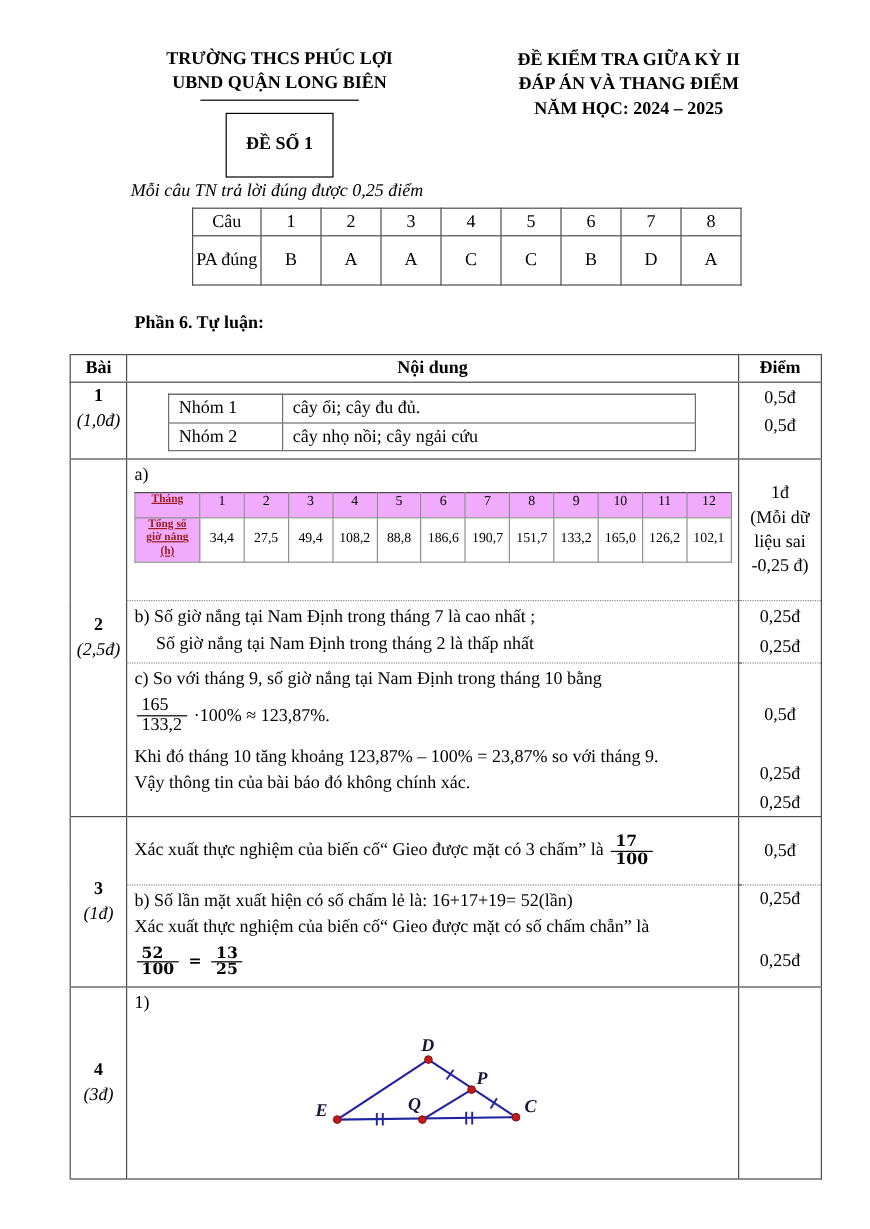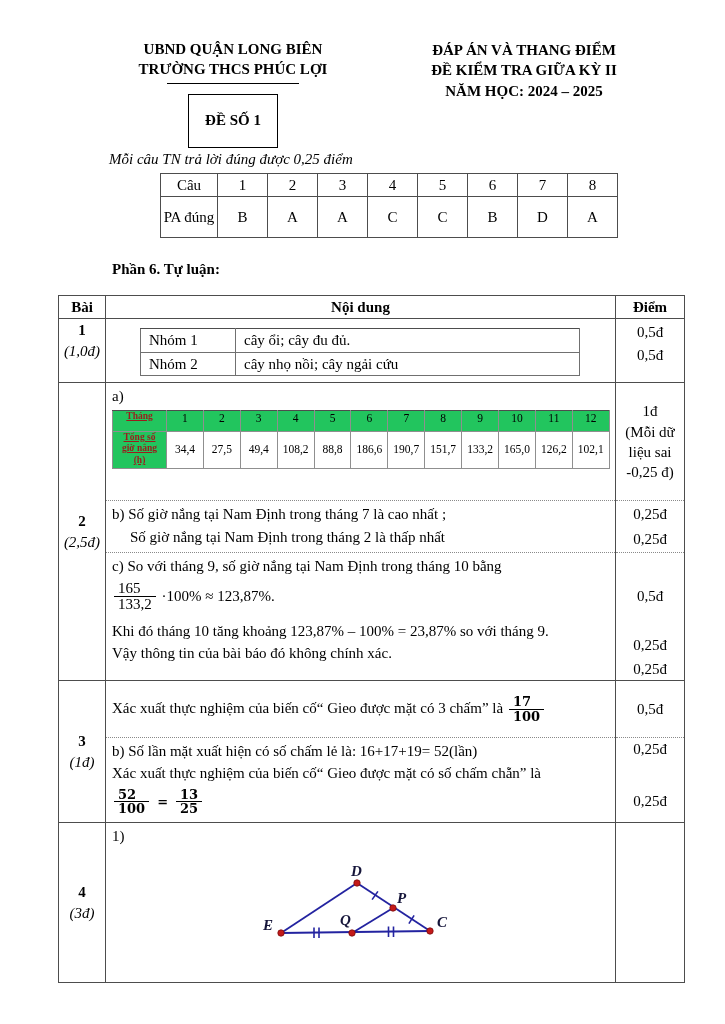--- a/index.html
+++ b/index.html
@@ -42,21 +42,21 @@
 
   
   .grp-table{margin:8px 0 0 28px;width:440px;}
   .grp-table td{border:1px solid #707070;padding:1px 8px;font-size:15px;}
   .grp-table .g-lbl{width:78px;}
 
   
   .sun-wrap{margin-top:2px;}
   .sun-table{margin-top:3px;width:497px;table-layout:fixed;}
   .sun-table td{border:1px solid #8f8f8f;text-align:center;padding:0 1px;}
-  .sun-table .sh{background:#22c55e;}
+  .sun-table .sh{background:#f0abfc;}
   .sun-table .red-lbl{color:#9b1c1c;font-weight:bold;font-size:9.5px;line-height:1.25;text-decoration:underline;}
   .sun-table .m{font-size:11.5px;height:20px;}
   .sun-table .v{font-size:11.5px;height:36px;vertical-align:middle;background:#fff;}
   .sun-table .c1{width:54px;}
 
   
   .frac{display:inline-block;vertical-align:middle;text-align:left;line-height:1.05;margin:2px 2px;}
   .frac .fr-num{display:block;border-bottom:1px solid #000;padding:0 4px;}
   .frac .fr-den{display:block;padding:0 4px;}
   .frac-math{font-family:"DejaVu Serif",serif;font-size:13px;font-weight:bold;}
@@ -71,28 +71,28 @@
   .fig-svg{display:block;margin:16px 0 0 118px;}
   .fig-label{font-family:"Liberation Serif",serif;font-weight:bold;font-style:italic;font-size:15px;fill:#15153a;}
 </style>
 </head>
 <body>
 
 <div class="page">
 
   <div class="header">
     <div class="header-left">
+      <div>TRƯỜNG THCS PHÚC LỢI</div>
       <div>UBND QUẬN LONG BIÊN</div>
-      <div>TRƯỜNG THCS PHÚC LỢI</div>
       <div class="rule"></div>
       <span class="exam-code-box">ĐỀ SỐ 1</span>
     </div>
     <div class="header-right">
+      <div>ĐỀ KIỂM TRA GIỮA KỲ II</div>
       <div>ĐÁP ÁN VÀ THANG ĐIỂM</div>
-      <div>ĐỀ KIỂM TRA GIỮA KỲ II</div>
       <div>NĂM HỌC: 2024 – 2025</div>
     </div>
   </div>
 
   <div class="p1-note">Mỗi câu TN trả lời đúng được 0,25 điểm</div>
 
   <table class="mc-table">
     <tbody>
         <tr>
       <td class="lbl">Câu</td>

